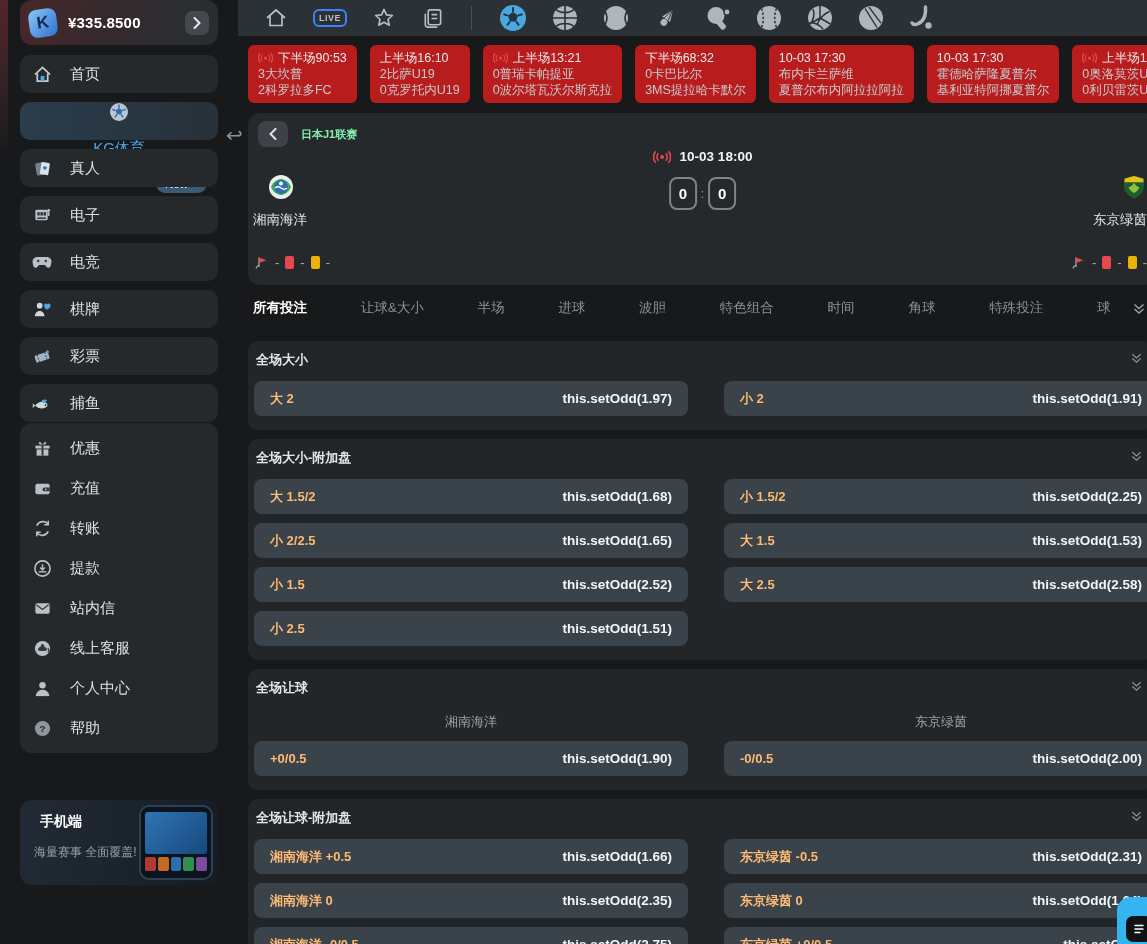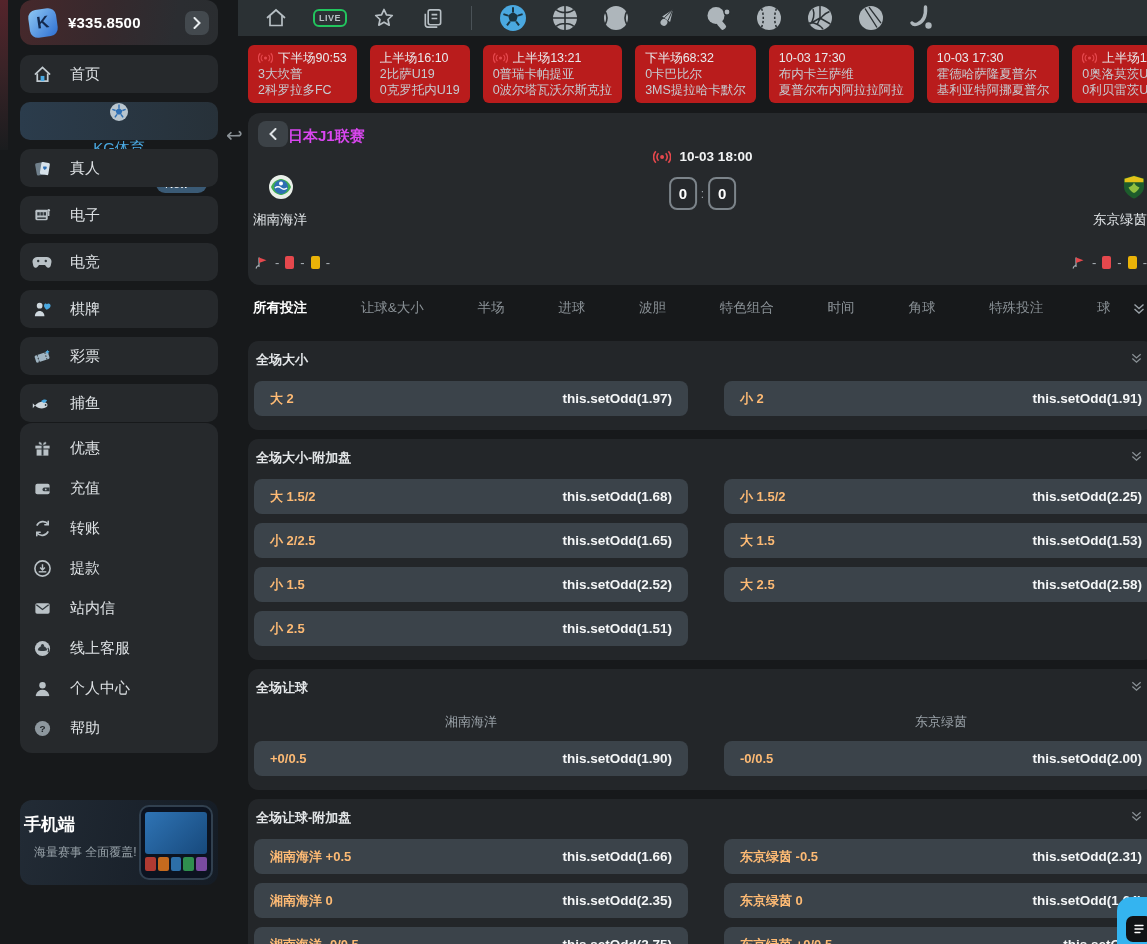--- a/index.html
+++ b/index.html
@@ -28,47 +28,47 @@
     padding:0 11px; gap:17px; color:#dde1e4; font-size:15px; cursor:pointer; }
   .nav-item.active { background:linear-gradient(90deg,#2b3c4c,#273139); color:#4aa8e0;flex-direction:column; }
   .badge { margin-left:auto; background:#3a5a75; color:#fff; font-size:11.5px; padding:3px 9px; border-radius:10px; white-space:nowrap; }
   .nico { width:22px; display:flex; justify-content:center; flex:0 0 auto; }
 
   .nav2 { position:absolute; left:20px; top:423px; width:198px; background:#26292c; border-radius:12px; padding:5px 0; }
   .nav2 .nav-item { background:transparent; height:40px; border-radius:0; }
 
   .promo { position:absolute; left:20px; top:800px; width:198px; height:85px; border-radius:12px;
     background:linear-gradient(100deg,#222b35,#151c25); overflow:hidden; cursor:pointer; }
-  .promo-title { position:absolute; left:4px; top:13px; font-size:17px; font-weight:bold; color:#fff; }
+  .promo-title { position:absolute; left:20px; top:13px; font-size:14px; font-weight:bold; color:#fff; }
   .promo-sub { position:absolute; left:14px; top:44px; font-size:12px; color:#97a1a8; }
   .phone { position:absolute; right:5px; top:5px; width:74px; height:75px; border-radius:10px;
     background:#0c1320; border:2px solid #31404f; overflow:hidden; }
   .phone .scr { margin:5px 4px 0 4px; height:42px; border-radius:3px; background:linear-gradient(135deg,#2f74b5,#17497c); }
   .phone .tiles { display:flex; gap:2px; margin:3px 4px 0 4px; }
   .phone .tiles i { flex:1; height:14px; border-radius:2px; }
 
   
   .main { position:absolute; left:238px; top:0; width:909px; height:944px; }
   .topbar { height:36px; background:#2b3134; display:flex; align-items:center; gap:25px; padding-left:26px; }
   .tb-icon { cursor:pointer; display:flex; align-items:center; }
   .tb-divider { width:1px; height:24px; background:#4a5257; margin:0 2px; }
-  .live-pill { border:2px solid #22c55e; border-radius:6px; color:#b7bfc4; font-size:9px; font-weight:bold;
+  .live-pill { border:2px solid #3b82f6; border-radius:6px; color:#b7bfc4; font-size:9px; font-weight:bold;
     padding:2px 4px; letter-spacing:.5px; }
 
   .ticker { margin:9px 0 0 10px; display:flex; gap:13px; overflow:hidden; height:58px; width:899px; }
   .t-card { flex:0 0 auto; background:#b91c1c; border-radius:6px; padding:5px 10px; font-size:12.5px;
     line-height:16px; color:#c6cbd0; cursor:pointer; white-space:nowrap; }
   .t-status { color:#e8eaec; display:flex; gap:5px; align-items:center; min-height:16px; }
 
   .content { margin:10px 0 0 10px; position:relative; width:909px; }
   .back-ghost { position:absolute; left:-22px; top:10px; color:#8a9196; font-size:20px; }
   .match-panel { position:relative; background:#26292c; border-radius:12px; height:172px; z-index:1; }
   .back-btn { position:absolute; left:10px; top:8px; width:30px; height:26px; border-radius:8px; background:#3c4247;
     color:#dfe3e6; display:flex; align-items:center; justify-content:center; font-size:15px; cursor:pointer; }
-  .league { position:absolute; left:40px; top:14px; font-size:15px; font-weight:bold; color:#d946ef; }
+  .league { position:absolute; left:53px; top:14px; font-size:11px; font-weight:bold; color:#86efac; }
   .crest { position:absolute; top:61px; }
   .crest.home { left:20px; } .crest.away { right:10px; }
   .team-name { position:absolute; top:98px; font-size:13.5px; color:#e3e7ea; }
   .team-name.home { left:5px; } .team-name.away { right:10px; text-align:right; }
   .center-group { position:absolute; left:50%; top:36px; transform:translateX(-50%); text-align:center; }
   .kickoff { display:flex; align-items:center; gap:9px; justify-content:center; font-size:13.5px; font-weight:bold; color:#f2f4f5; }
   .score-row { margin-top:13px; display:flex; align-items:center; gap:4px; justify-content:center; }
   .score-box { width:28px; height:33px; border:2px solid #7c848a; border-radius:8px; color:#fff; font-weight:bold;
     font-size:15px; display:flex; align-items:center; justify-content:center; background:transparent; }
   .score-sep { color:#9aa2a8; font-size:12px; }

